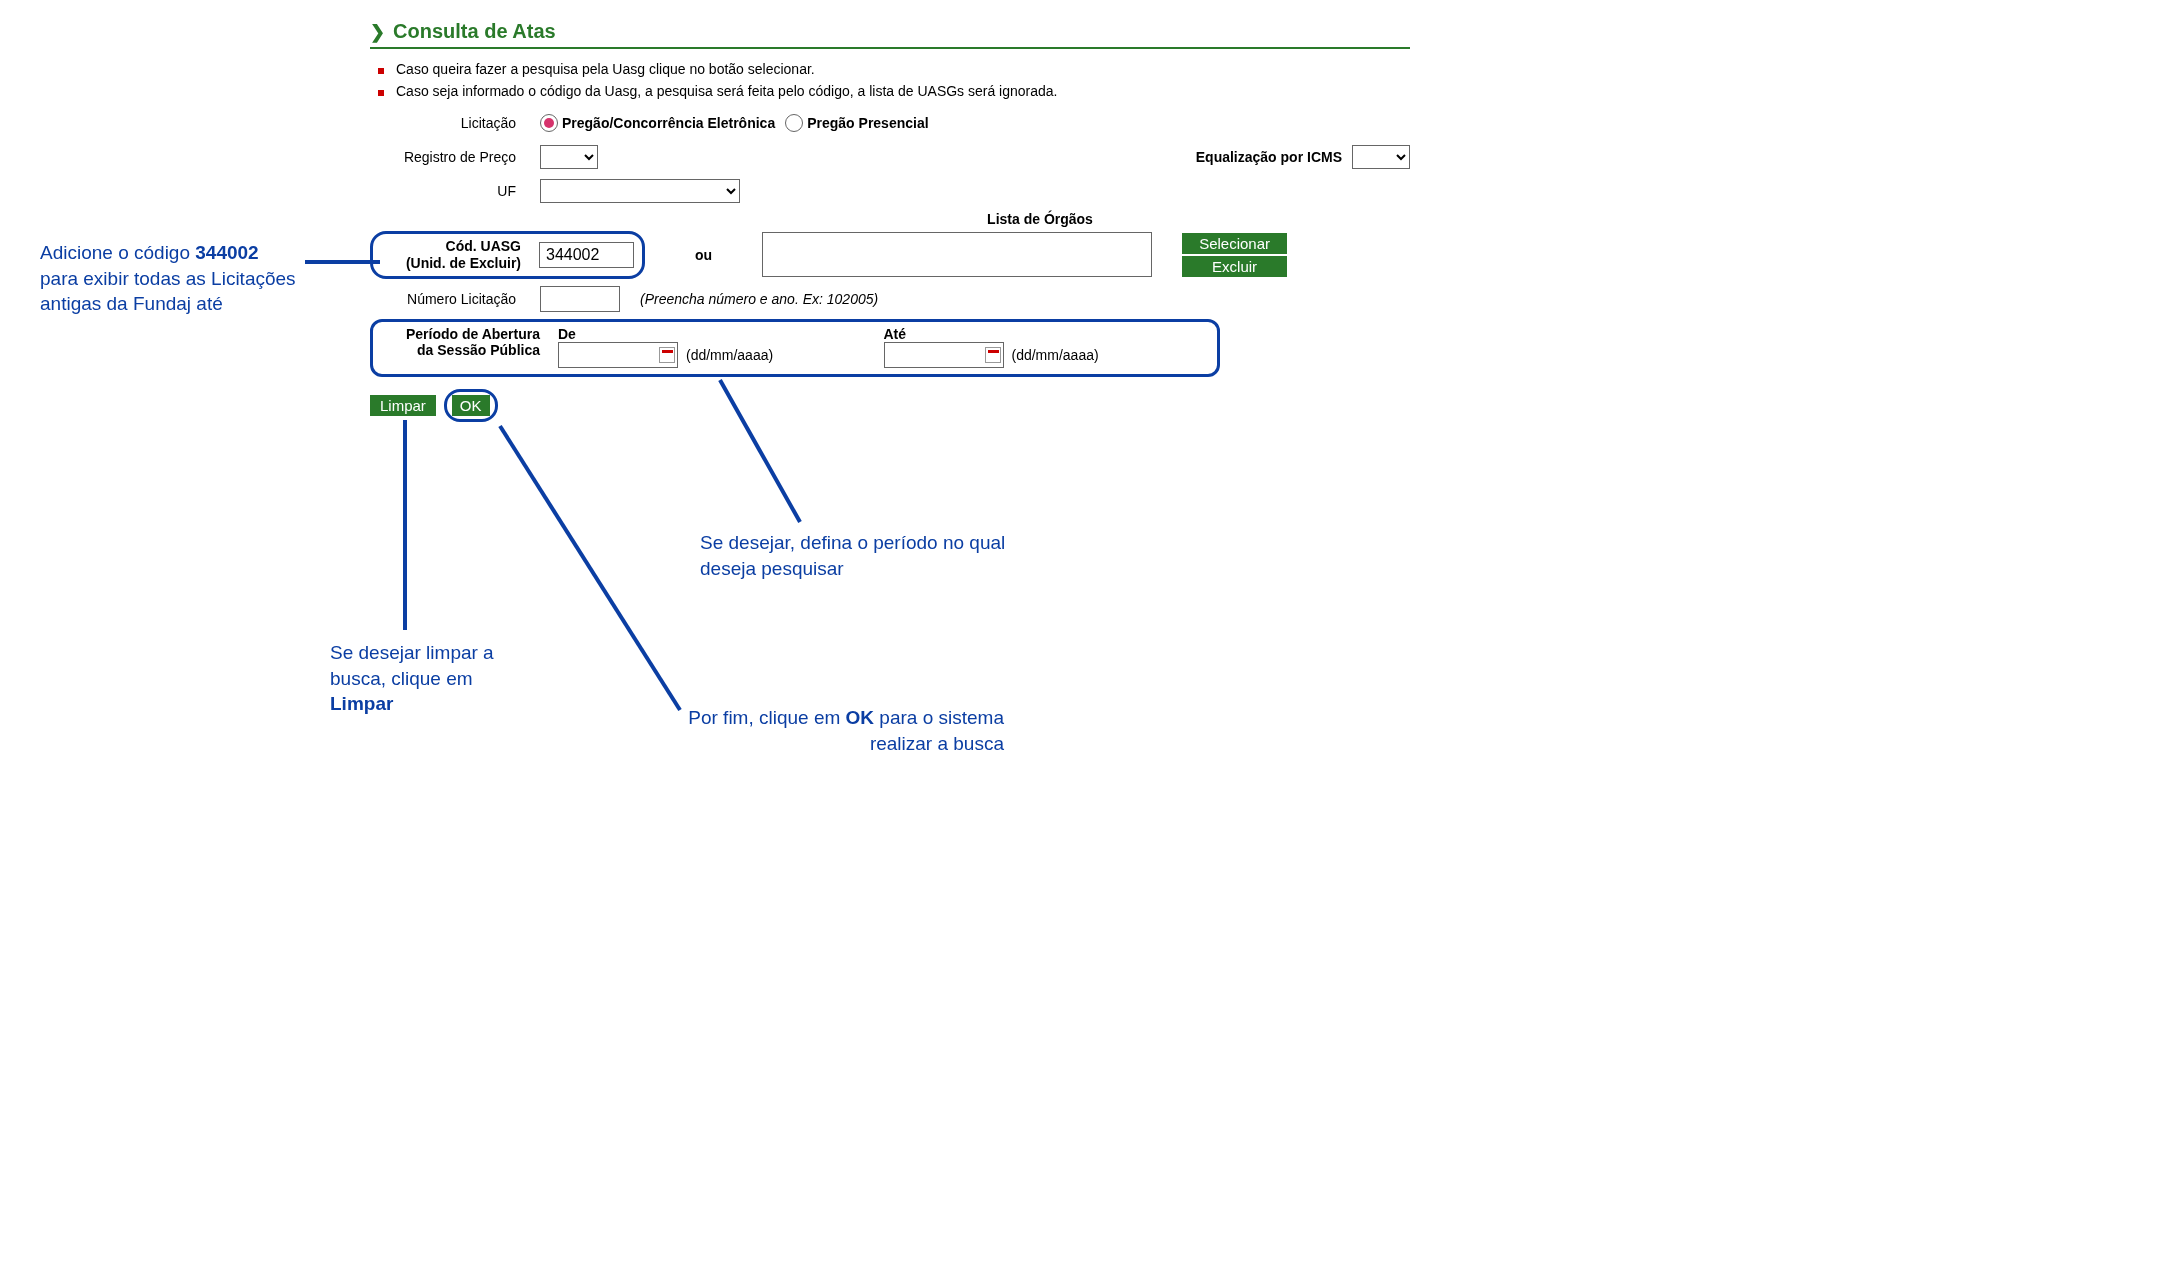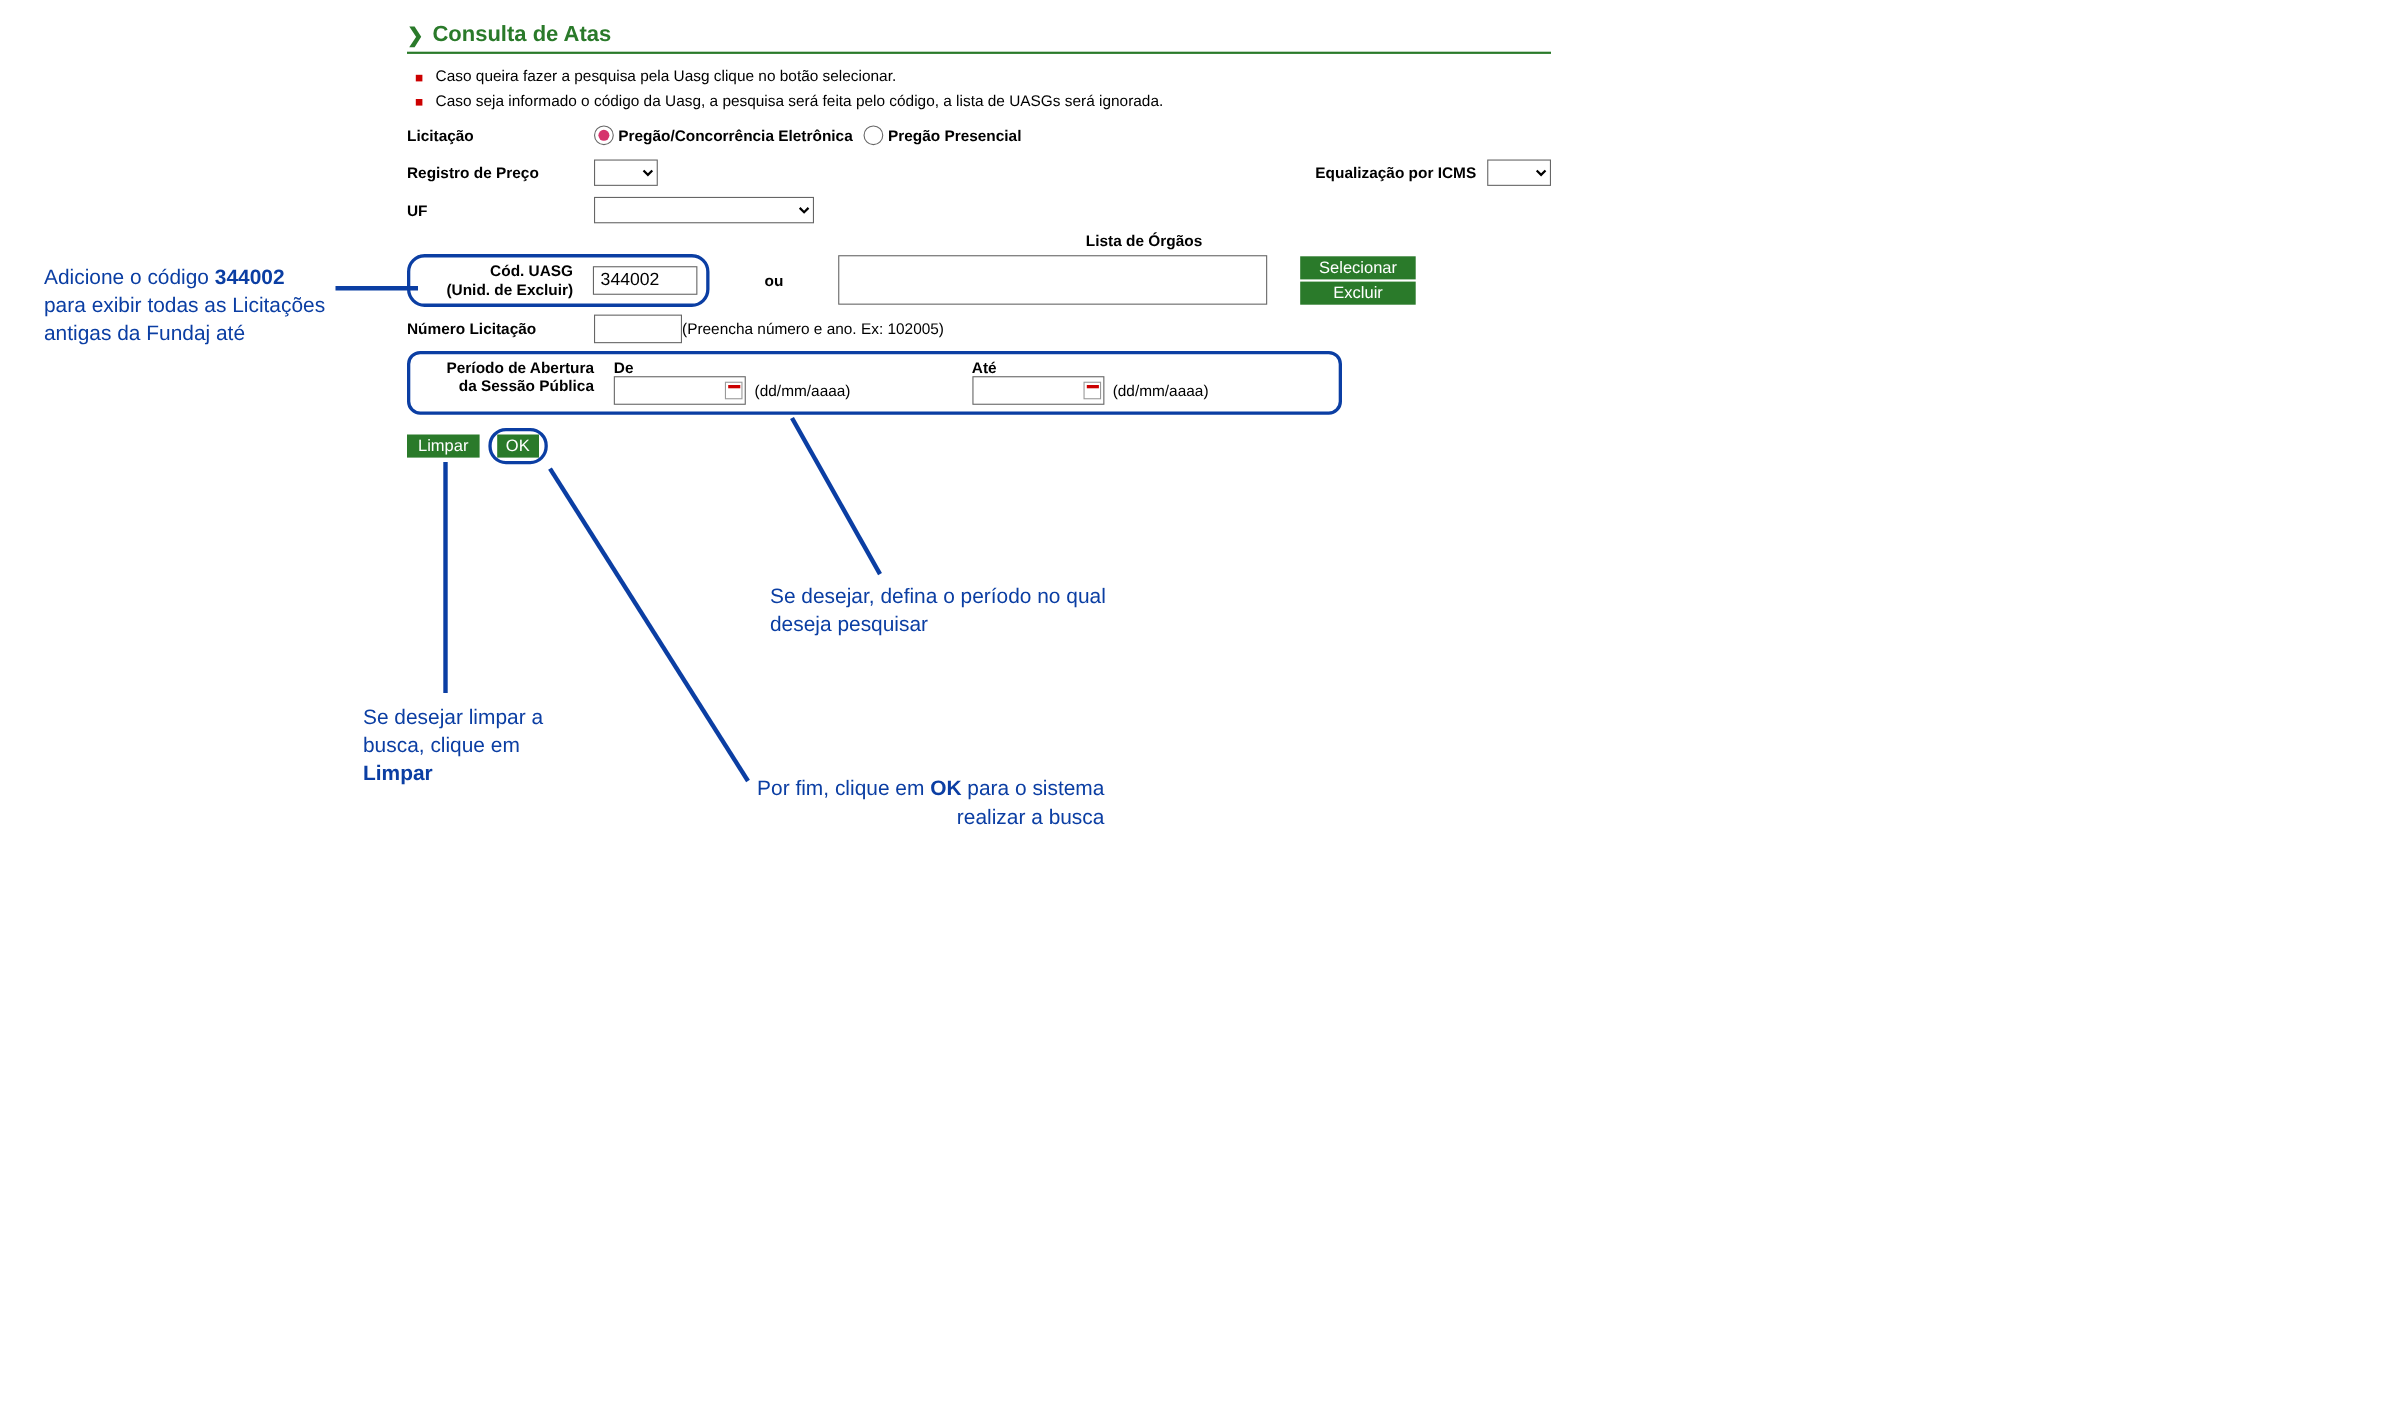--- a/index.html
+++ b/index.html
@@ -57,22 +57,23 @@
     background: #c00;
   }
   .form-row {
     display: flex;
     align-items: center;
     margin-bottom: 6px;
     min-height: 28px;
   }
   .lbl {
     width: 170px;
-    padding-right: 10px;
-    font-weight: bold;
+    text-align: right;
+    padding-right: 24px;
+    font-weight: normal;
     font-size: 14px;
   }
   .lbl2line {
     width: 170px;
     text-align: right;
     padding-right: 10px;
     font-weight: bold;
     font-size: 14px;
     line-height: 1.2;
   }
@@ -249,21 +250,21 @@
     <div class="lista-box"></div>
     <div class="btns-col">
       <button class="btn-green">Selecionar</button>
       <button class="btn-green">Excluir</button>
     </div>
   </div>
 
   <div class="form-row" style="margin-top:6px;">
     <div class="lbl">Número Licitação</div>
     <input class="txt" style="width: 80px;">
-    <span class="hint" style="">(Preencha número e ano. Ex: 102005)</span>
+    <span class="hint" style="margin-left:20px;font-style:italic;">(Preencha número e ano. Ex: 102005)</span>
   </div>
 
   <div style="margin-top:6px;">
     <div class="highlight-box full">
       <div class="lbl2line" style="width:165px;">
         <span>Período de Abertura</span><br>
         <span>da Sessão Pública</span>
       </div>
       <div class="date-col">
         <span style="font-weight:bold;">De</span>

